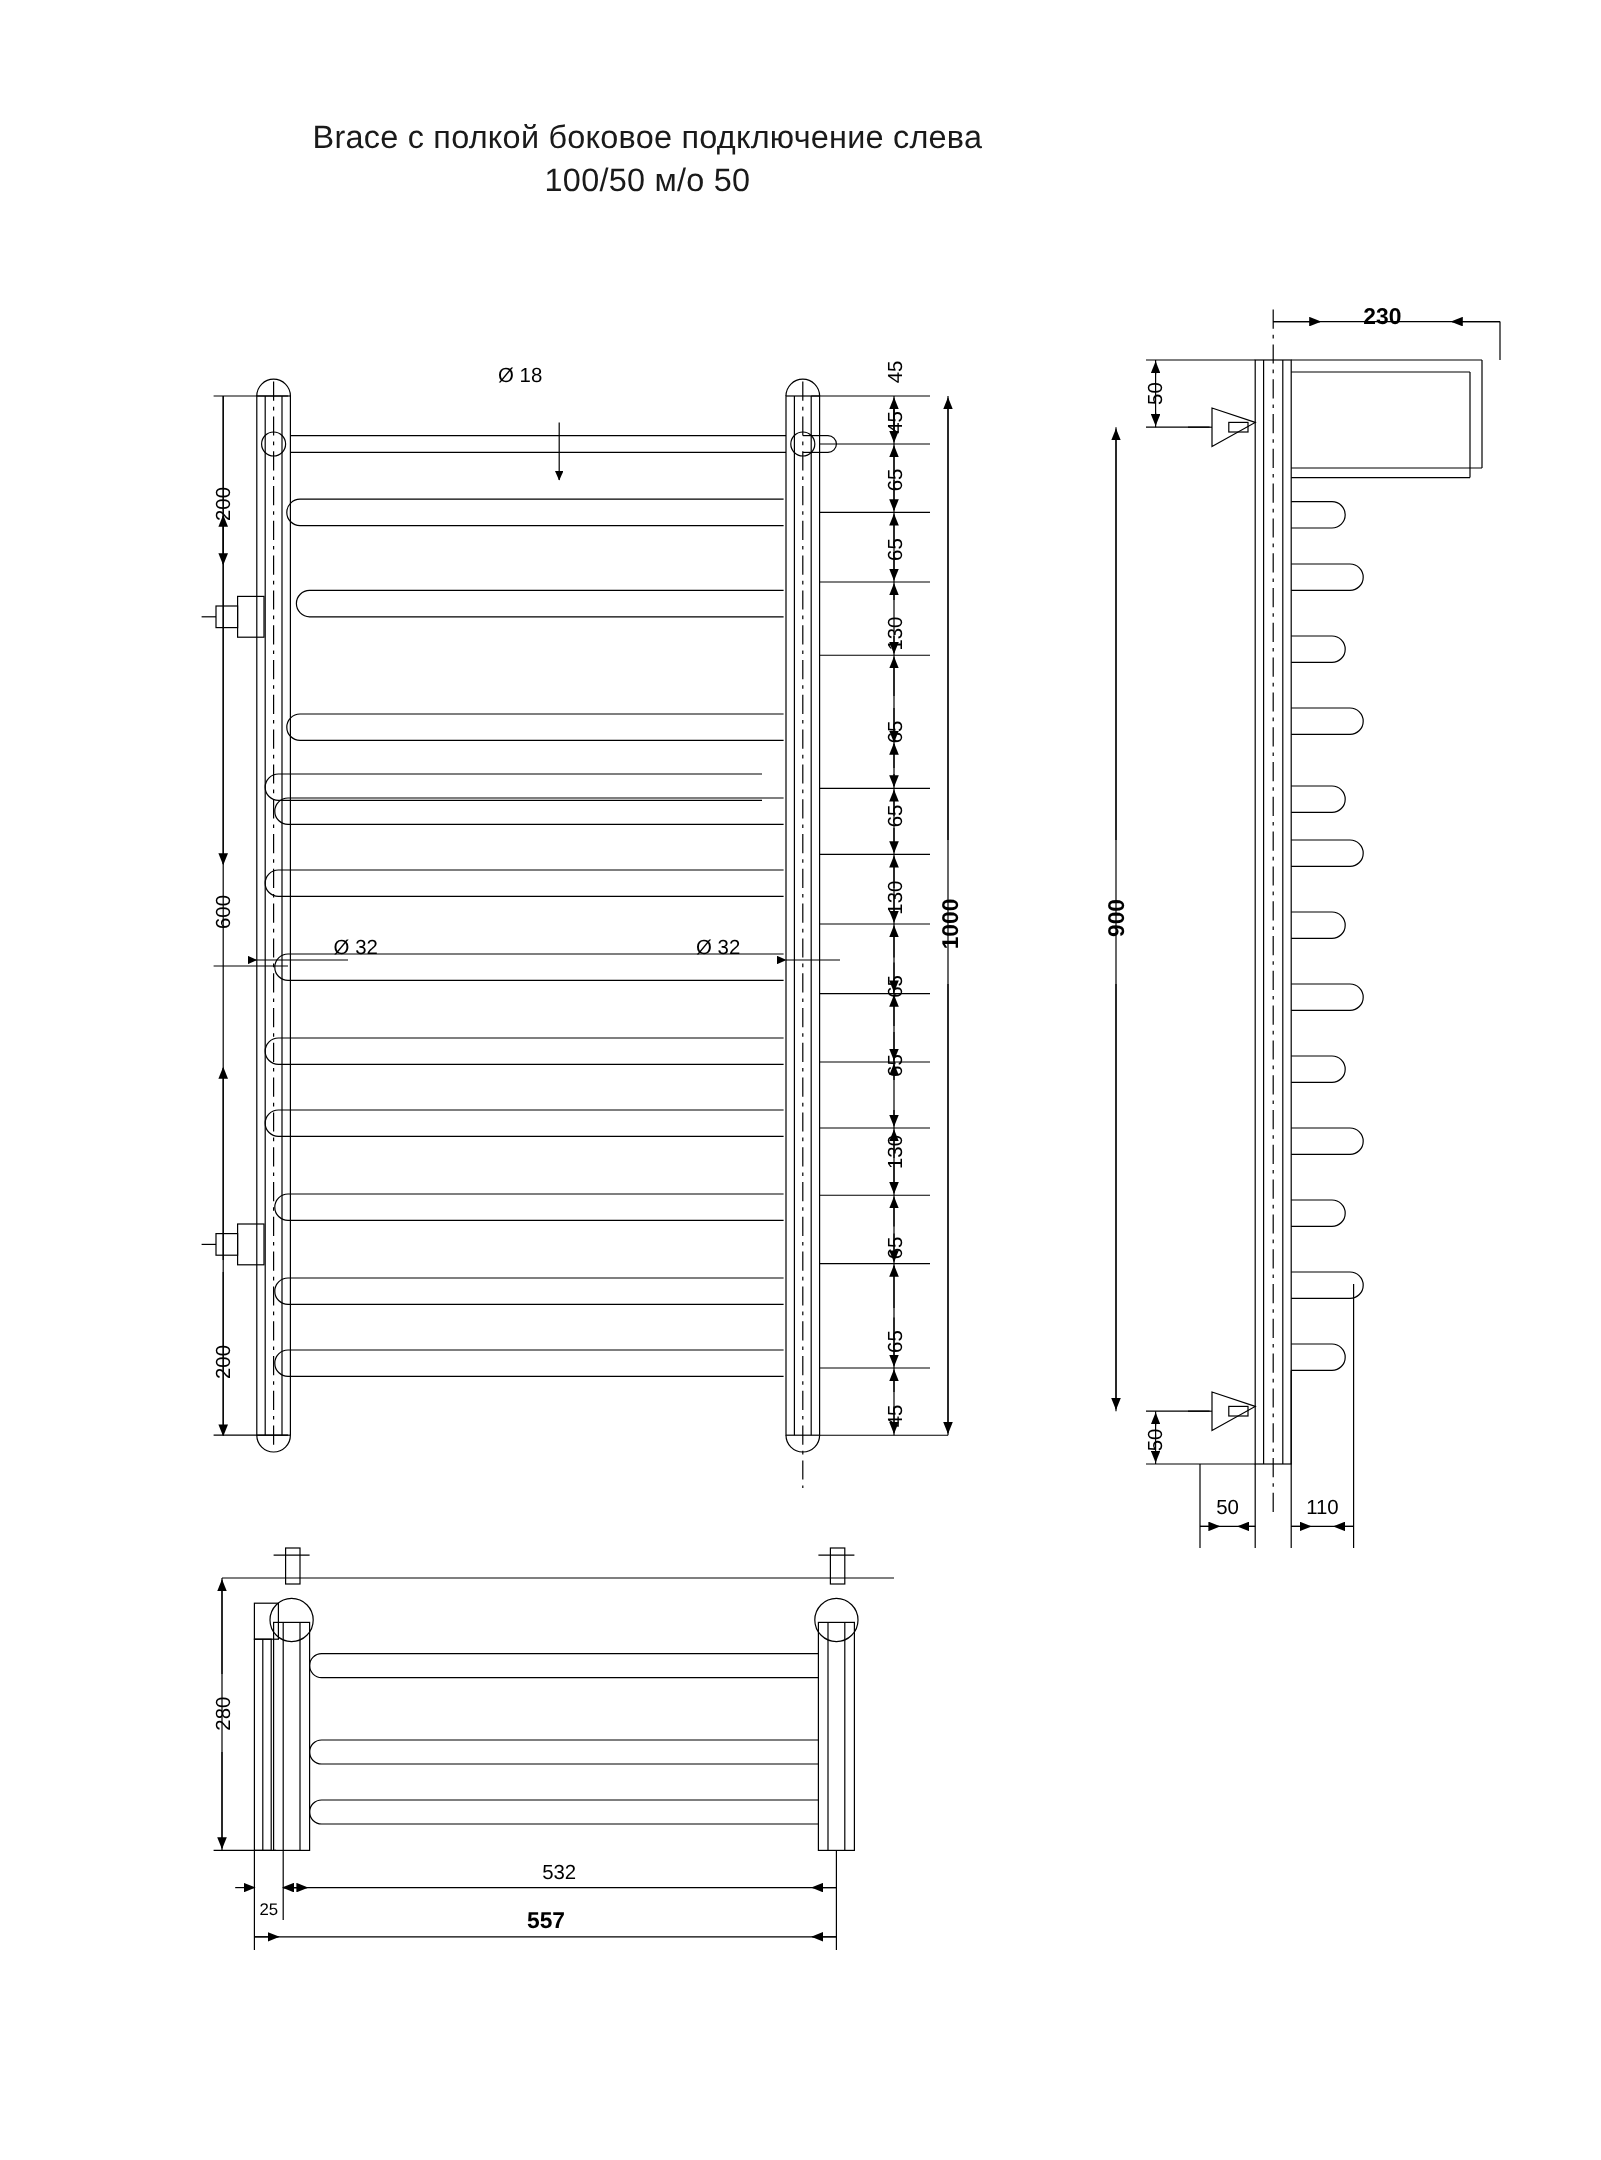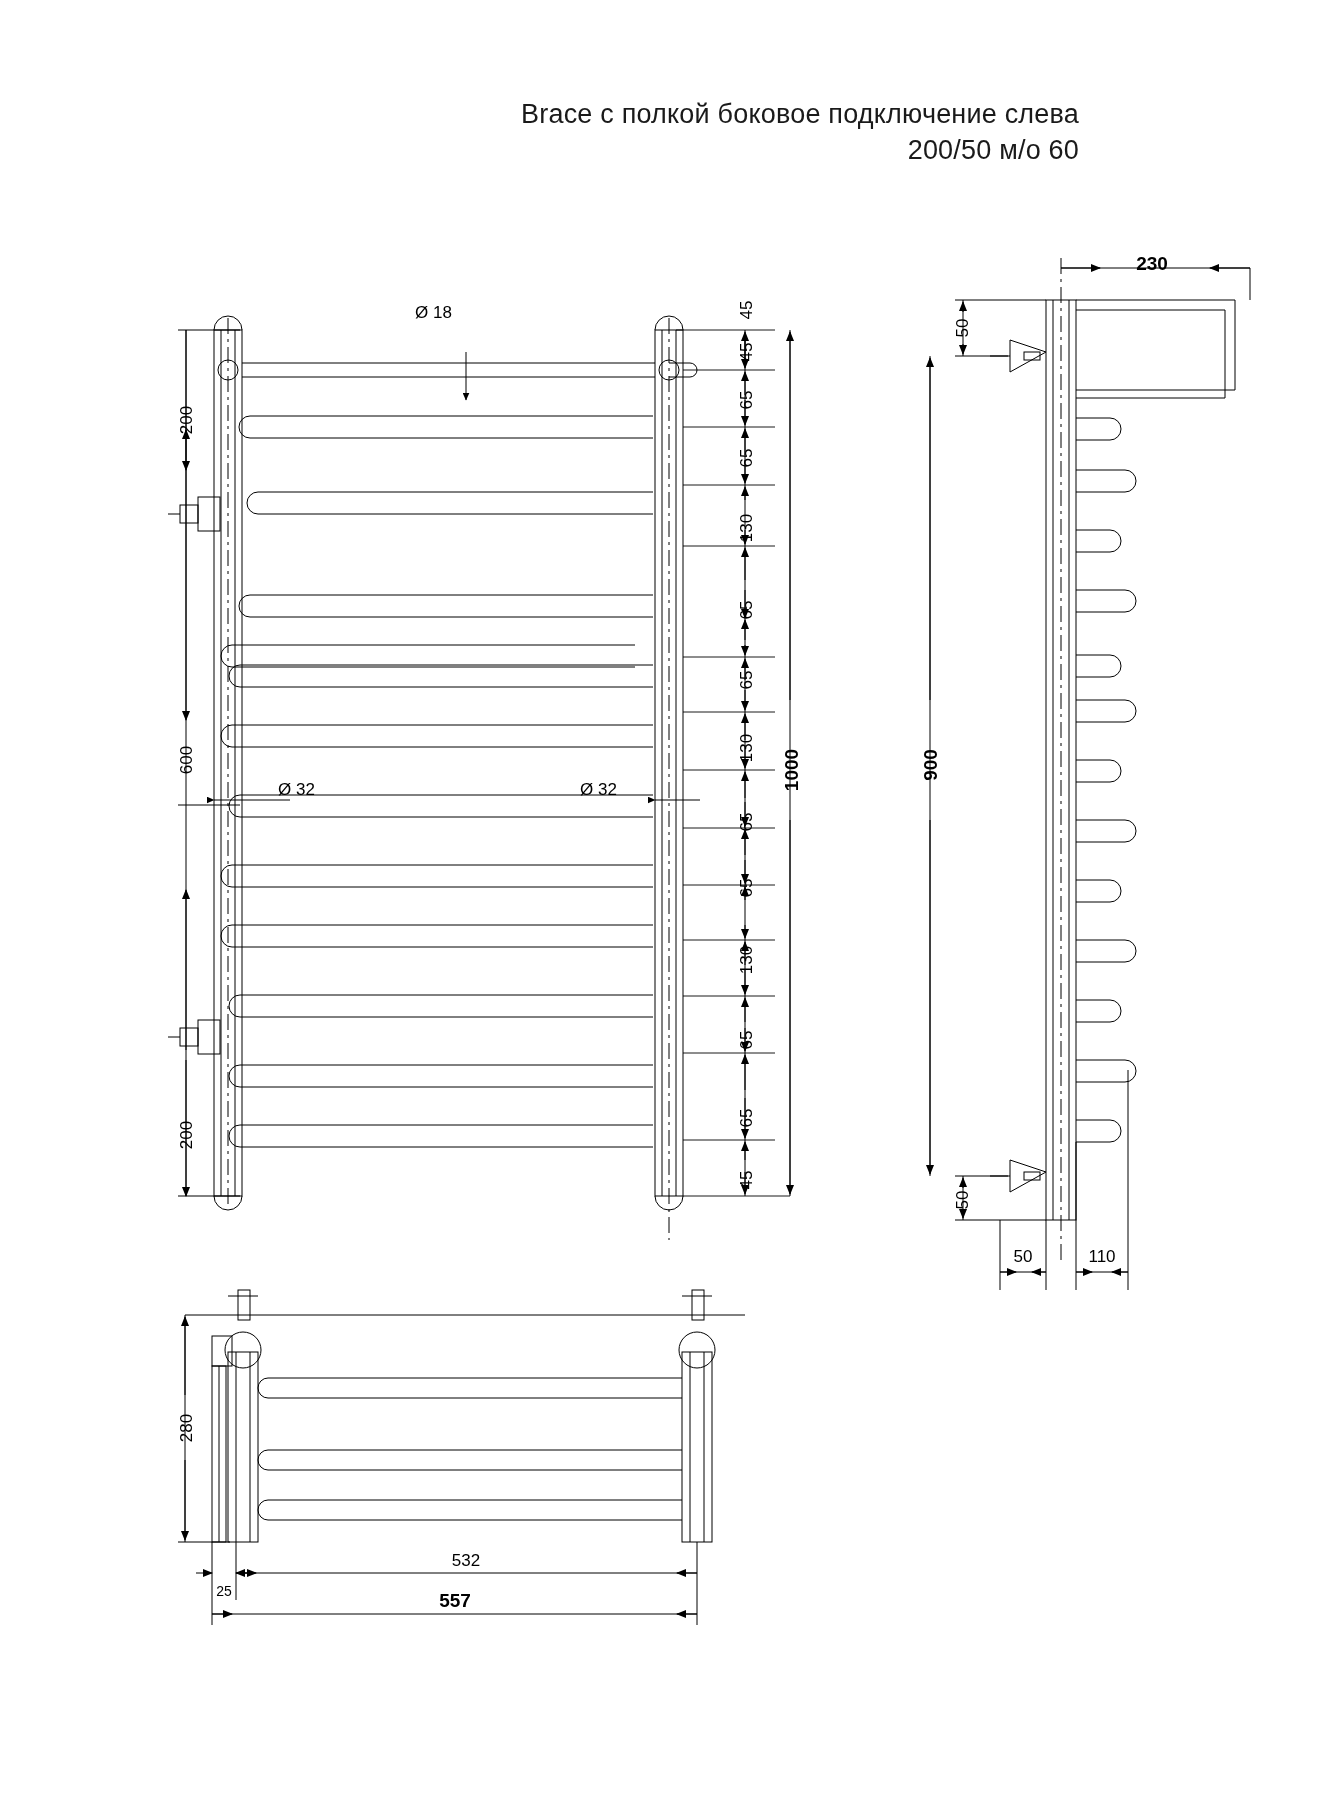--- a/index.html
+++ b/index.html
@@ -20,21 +20,21 @@
     left: 0;
     top: 0;
     width: 1334px;
     height: 1800px;
   }
   .title-block {
     position: absolute;
     left: 0;
     top: 96px;
     width: 1079px;
-    text-align: right;
+    text-align: center;
     line-height: 1.35;
   }
   .title-line {
     font-size: 27px;
     letter-spacing: 0.2px;
     color: #1a1a1a;
     font-weight: 400;
   }
   svg text {
     font-family: "Liberation Sans", sans-serif;
@@ -49,21 +49,21 @@
   }
   .dim-small {
     font-size: 14px;
   }
 </style>
 </head>
 <body>
 
 <div class="title-block">
   <div class="title-line">Brace с полкой  боковое подключение слева</div>
-  <div class="title-line">200/50 м/о 60</div>
+  <div class="title-line">100/50 м/о 50</div>
 </div>
 
 <svg id="sheet" viewBox="0 0 1334 1800">
   <defs>
     <marker id="arrH" markerWidth="10" markerHeight="8" refX="9" refY="4" orient="auto">
       <path d="M0,0 L10,4 L0,8 z" fill="#000"></path>
     </marker>
     <marker id="arrHs" markerWidth="8" markerHeight="7" refX="7.5" refY="3.5" orient="auto">
       <path d="M0,0 L8,3.5 L0,7 z" fill="#000"></path>
     </marker>

